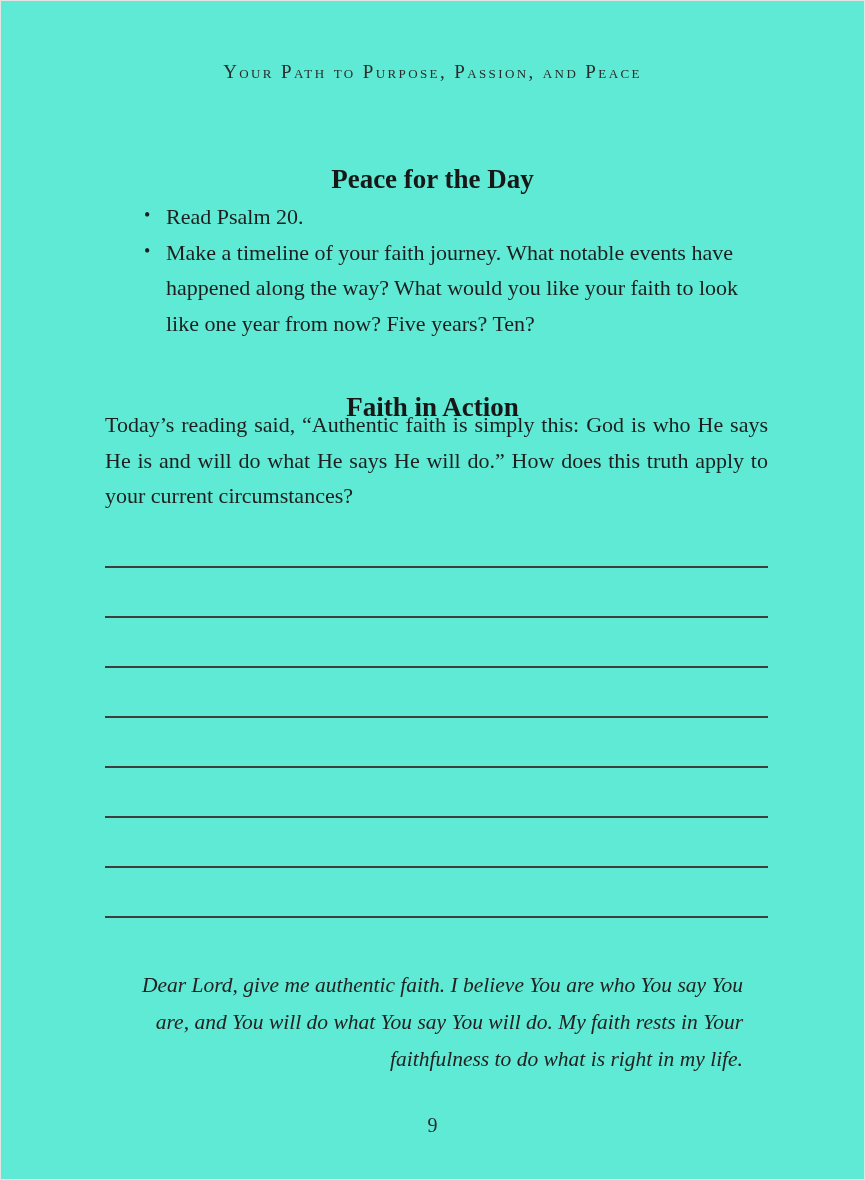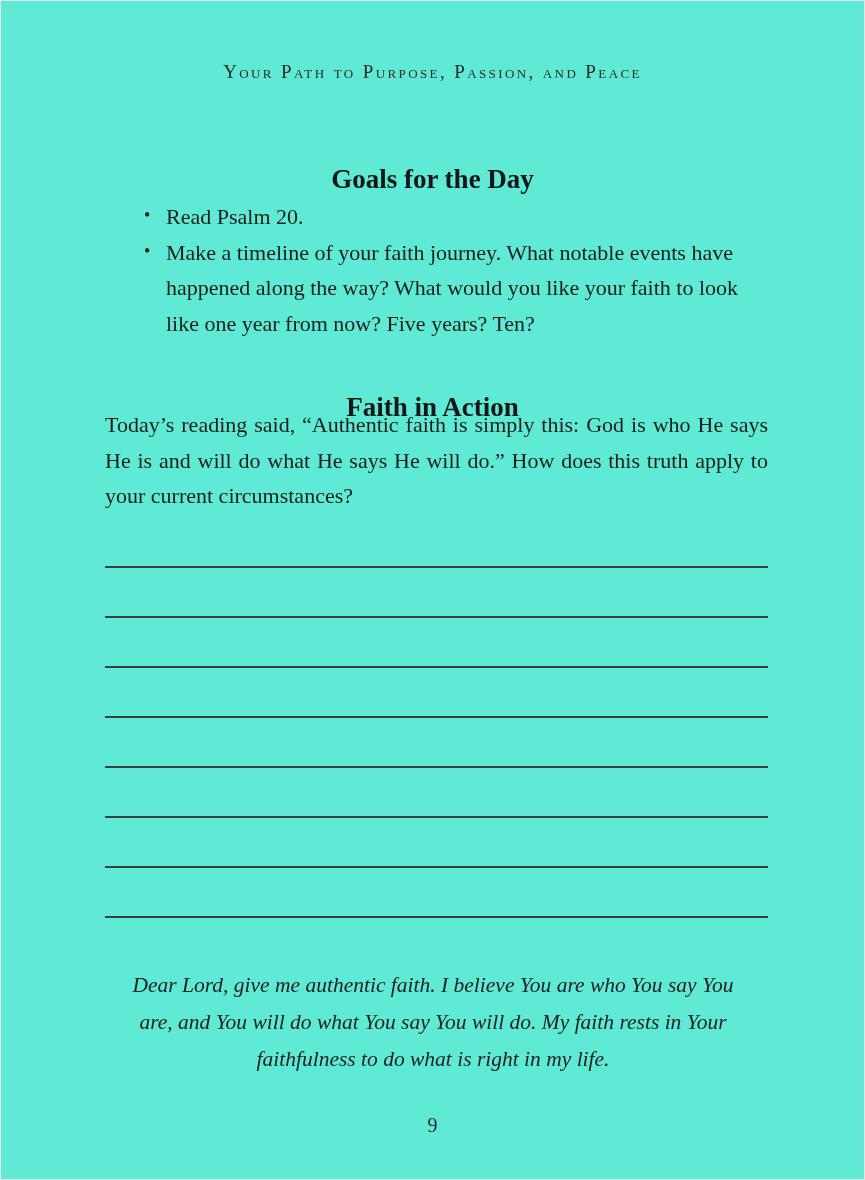--- a/index.html
+++ b/index.html
@@ -87,41 +87,41 @@
   .writing-line:last-child { margin-bottom: 0; }
   .prayer {
     position: absolute;
     top: 966px;
     left: 122px;
     width: 620px;
     margin: 0;
     font-style: italic;
     font-size: 21.5px;
     line-height: 37px;
-    text-align: center;
+    text-align: right;
     color: #222222;
   }
   .page-number {
     position: absolute;
     top: 1113px;
     left: 0;
     width: 100%;
     text-align: center;
     font-size: 20px;
     color: #2b2b2b;
   }
 </style>
 </head>
 <body>
 
 <div class="page">
 
   <div class="running-head">Your Path to Purpose, Passion, and Peace</div>
 
-  <h2 class="section-heading heading-goals">Goals for the Day</h2>
+  <h2 class="section-heading heading-goals">Peace for the Day</h2>
 
   <ul class="goals-list">
     <li>
       <span class="bullet-dot">•</span>
       <span>Read Psalm 20.</span>
     </li>
     <li>
       <span class="bullet-dot">•</span>
       <span>Make a timeline of your faith journey. What notable events have happened along the way? What would you like your faith to look like one year from now? Five years? Ten?</span>
     </li>

